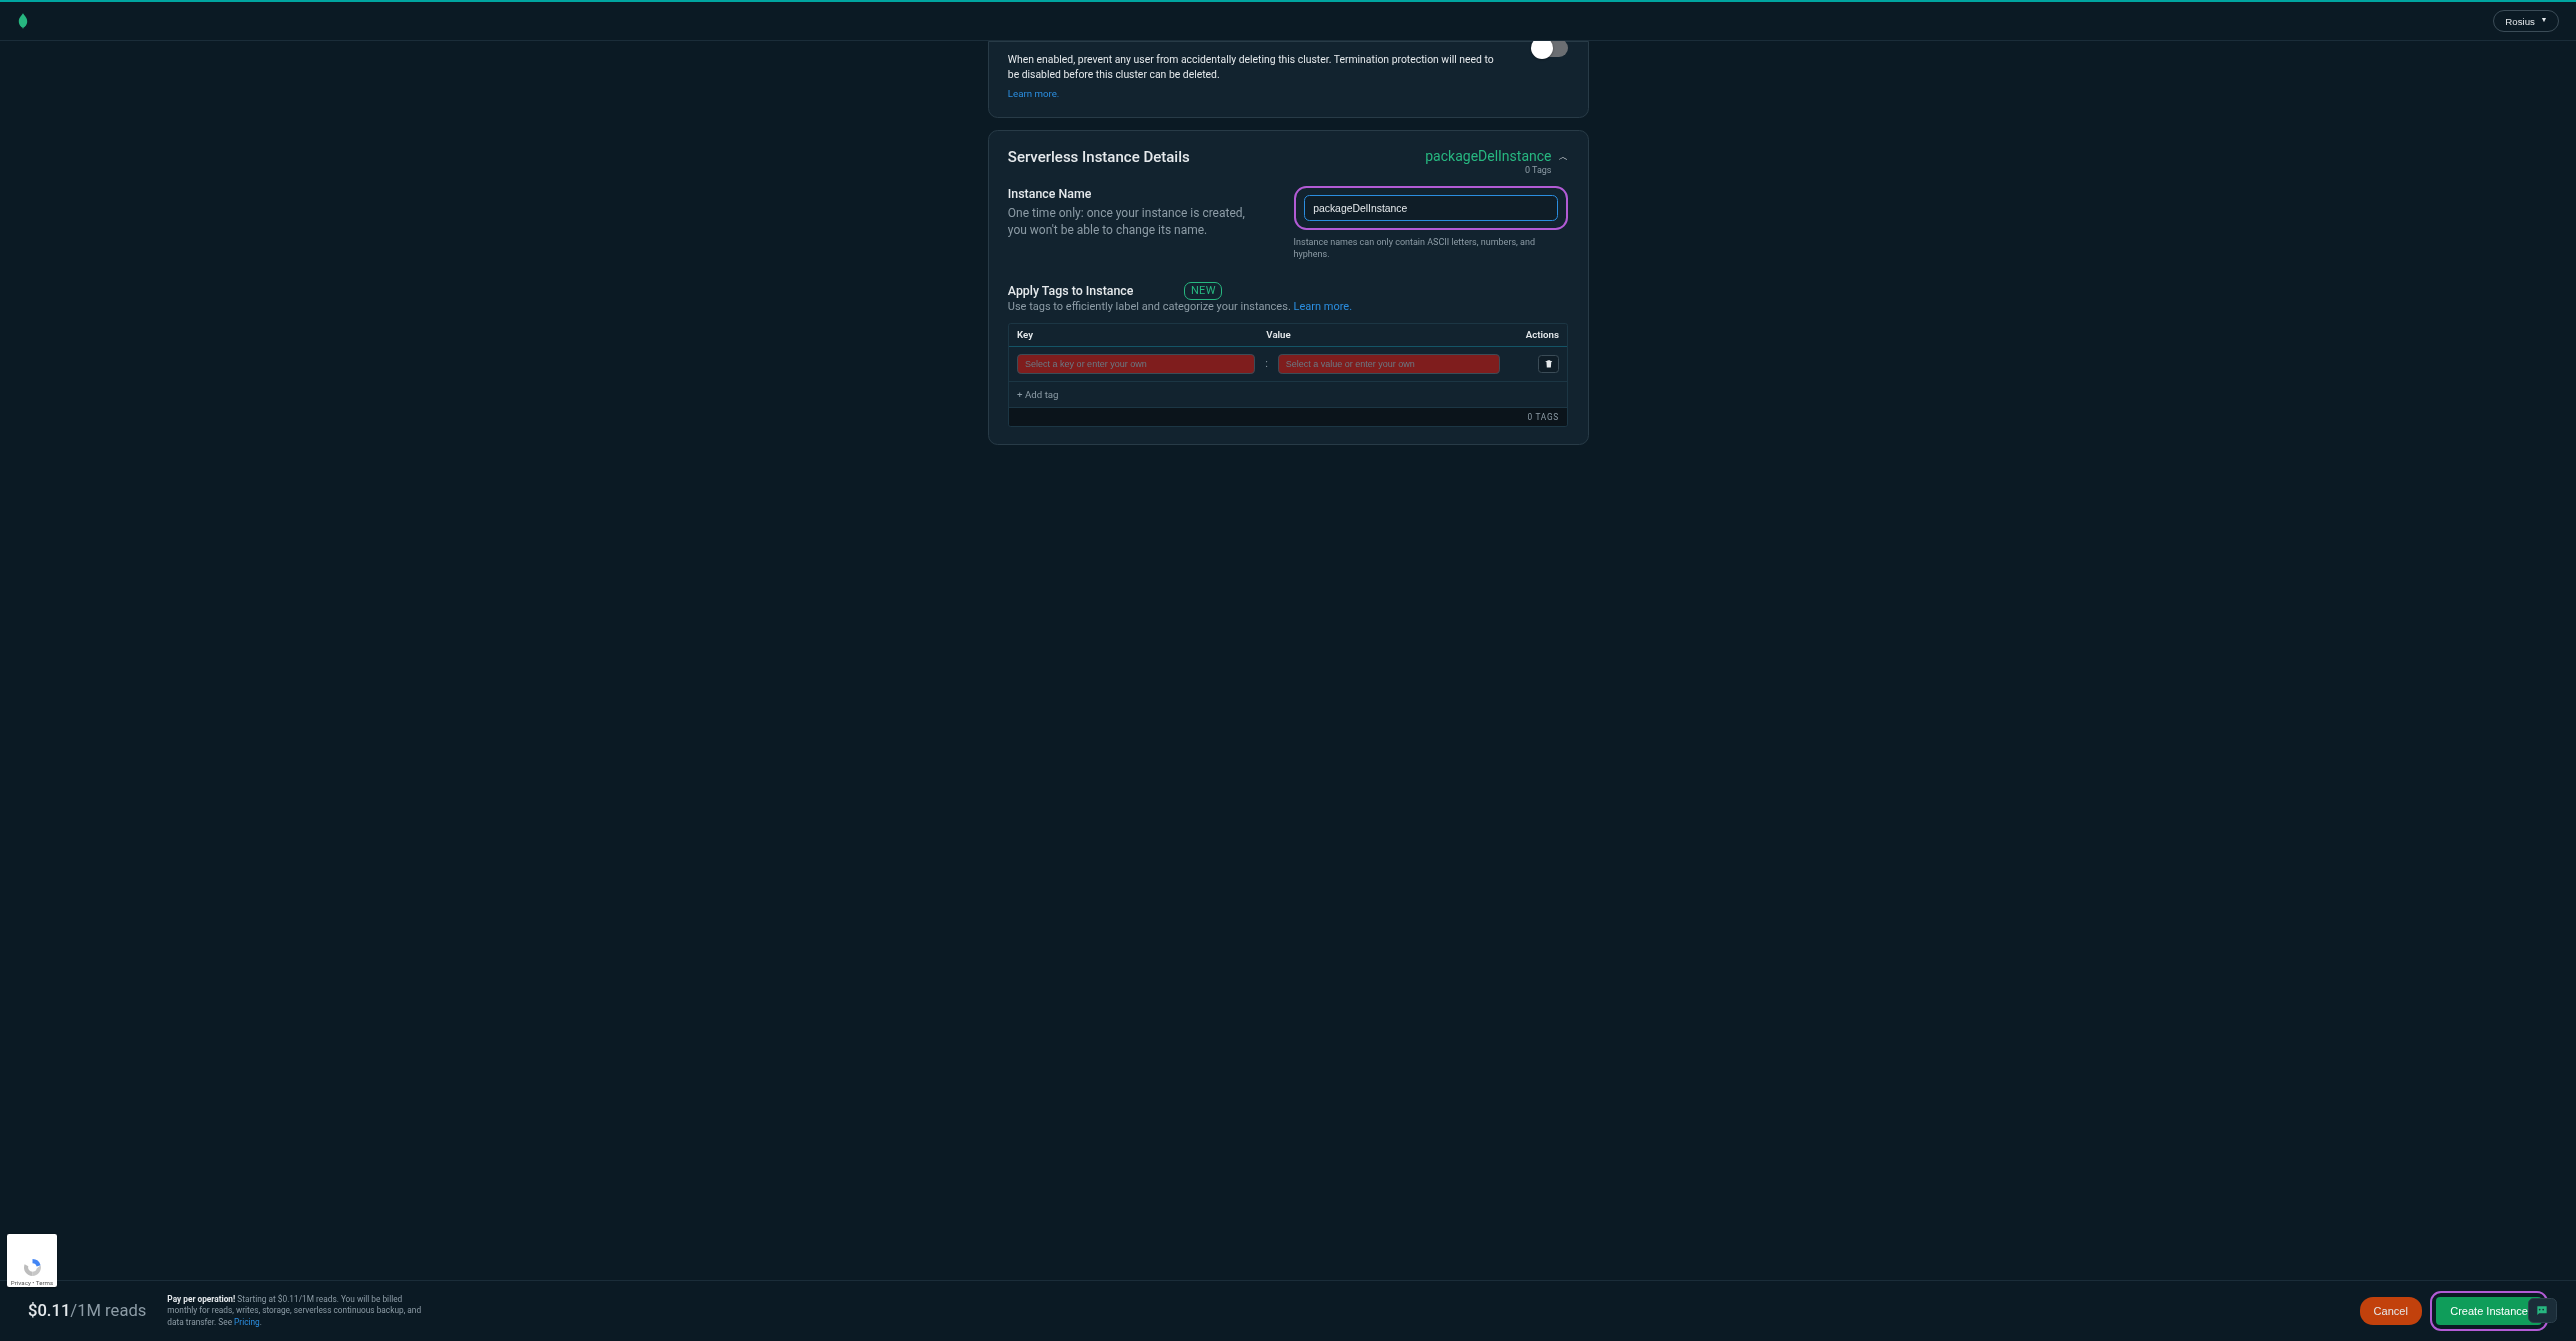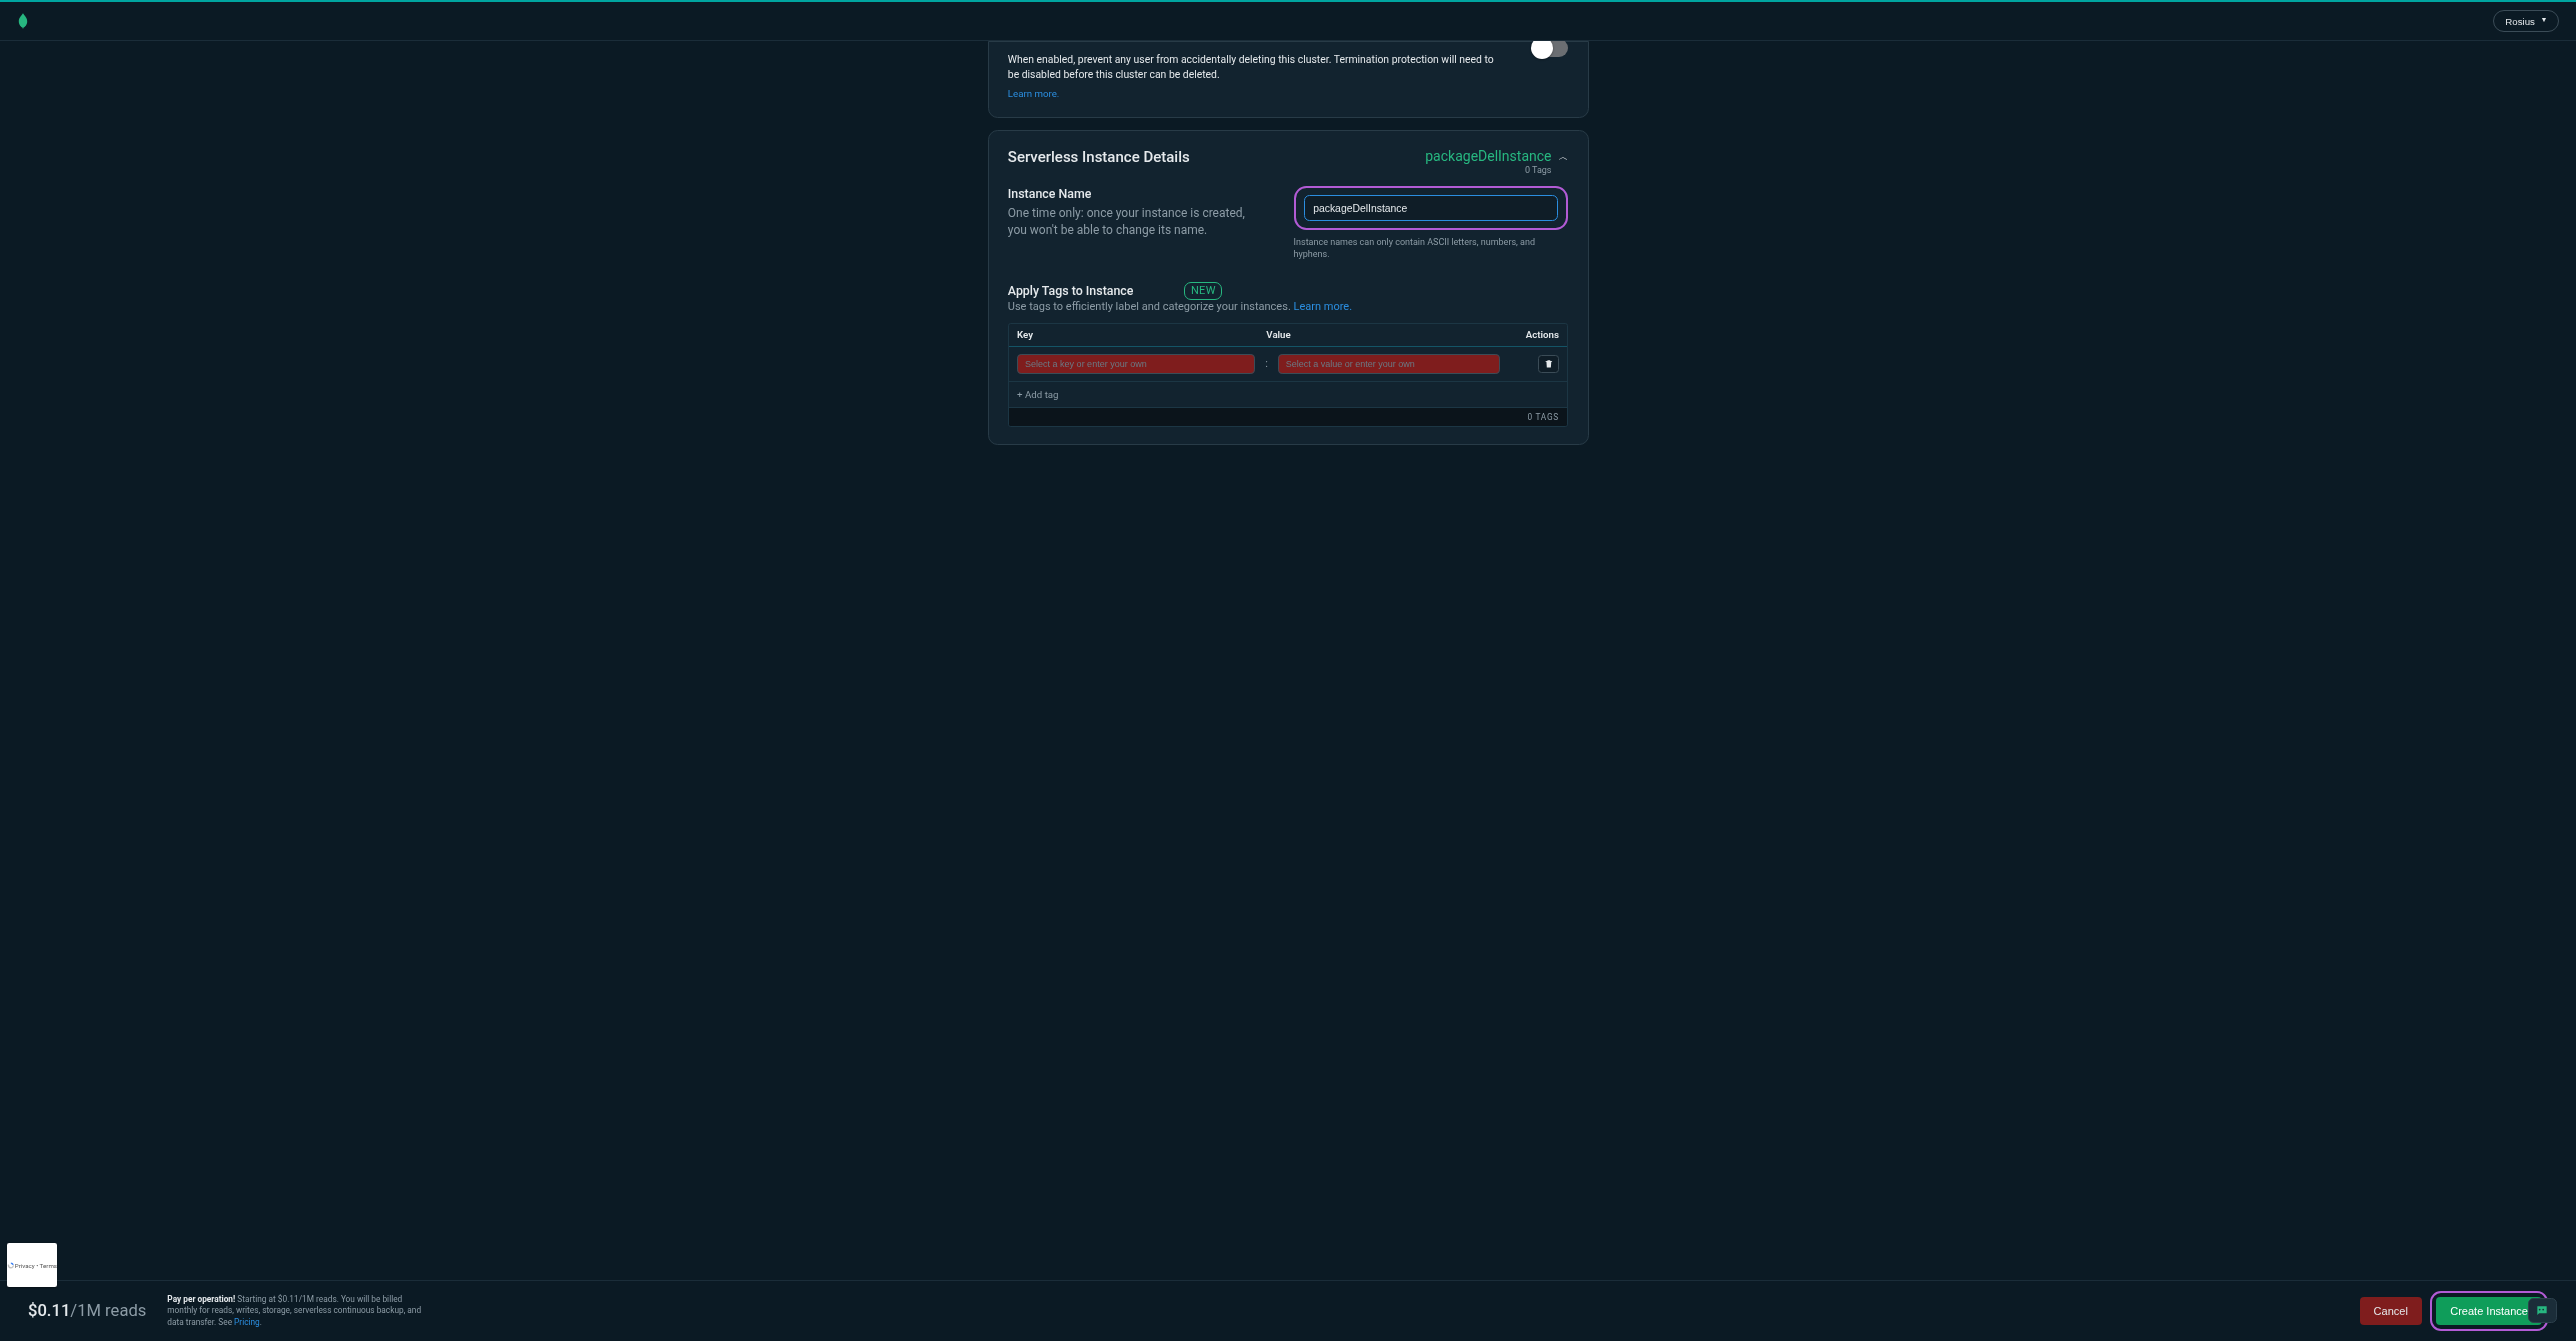--- a/index.html
+++ b/index.html
@@ -162,43 +162,43 @@
     padding:4.1px 8.3px;
     text-align:right;
     font-size:8.3px;
     color:#8d9ca6;
     letter-spacing:0.7px;
     border-top:0.7px solid #1c3644;
   }
 
   .recaptcha {
     position:absolute; left:7px; bottom:54px;
-    width:50px; height:44px; background:#fff; border-radius:2.1px;
+    width:50px; height:53px; background:#fff; border-radius:2.1px;
     box-shadow:0 0.7px 2.1px rgba(0,0,0,.4);
-    display:flex; flex-direction:row; align-items:center; justify-content:space-between;
+    display:flex; flex-direction:column; align-items:center; justify-content:flex-end;
   }
   .spinner-icon { width:21px; height:21px; }
   .recaptcha-text { font-size:6.2px; color:#555; margin-top:1.4px; }
   .recaptcha-text .dot { padding:0 1.4px; }
 
   .footer {
     border-top: 0.7px solid #1b2d39;
     padding: 9.7px 28px;
     display:flex; align-items:center; gap:21px;
   }
   .price { font-size:16.6px; font-weight:500; white-space:nowrap; }
   .price .muted { color:#8d9ca6; font-weight:400; }
   .price-desc { font-size:8.3px; color:#8d9ca6; max-width:263px; line-height:1.4; }
   .price-desc b { color:#e5e9ec; }
   .price-desc a { color:#2b8ee0; }
   .footer-actions { margin-left:auto; display:flex; gap: 8.3px; align-items:center; }
   .btn {
     font-size:11px; padding:8.3px 14px; border-radius:4.1px; cursor:pointer; border:none;
   }
-  .btn-cancel { background:#7f1d1d; color:#e5e9ec; }
+  .btn-cancel { background:#c2410c; color:#e5e9ec;border-radius:13px; }
   .btn-create { background:#0f9d5a; color:#fff; font-weight:500; }
   .create-wrap {
     border:2.8px solid #b25bd5; border-radius:11px; padding:4.1px;
   }
   .fab {
     position:absolute; right:19.3px; bottom:18px;
     width:29px; height:25px; border-radius:5.5px;
     background:#1b2d39; border:0.7px solid #2d404c;
     display:flex; align-items:center; justify-content:center;
     cursor:pointer;

